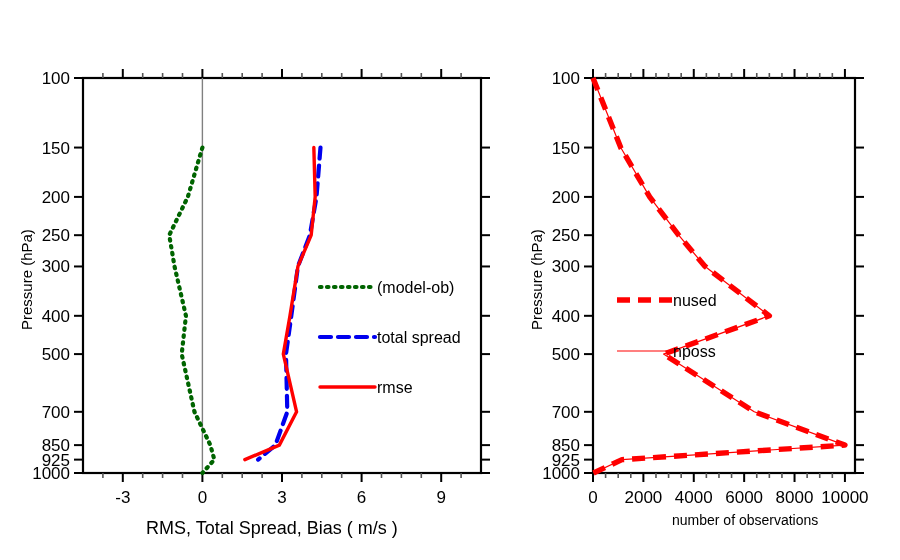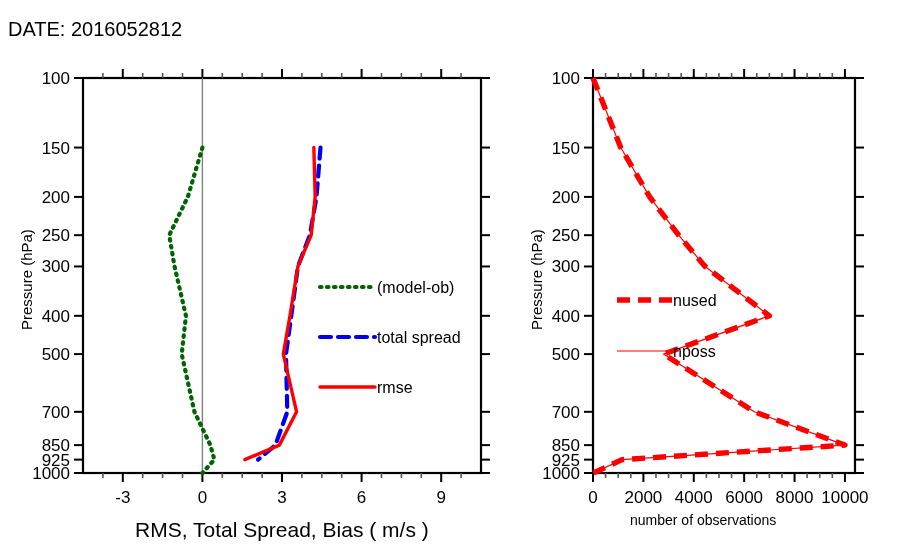--- a/index.html
+++ b/index.html
@@ -5,37 +5,36 @@
   html,body{margin:0;padding:0;}
   body{
     width:900px;height:560px;background:#ffffff;
     font-family:"Liberation Sans",sans-serif;
     color:#000;overflow:hidden;position:relative;
   }
   #root{position:absolute;left:0;top:0;width:900px;height:560px;}
   .txt{position:absolute;white-space:nowrap;}
   #date-label{left:8px;top:18px;font-size:20px;}
   #main-title{left:305px;top:17px;font-size:22px;}
-  #left-xlabel{left:135px;top:518px;font-size:21px;}
-  #right-xlabel{left:630px;top:512px;font-size:14px;}
+  #left-xlabel{left:146px;top:518px;font-size:18px;}
+  #right-xlabel{left:672px;top:512px;font-size:14px;}
   .ylabel{
     font-size:15px;transform-origin:0 0;transform:rotate(-90deg);
   }
   #left-ylabel{left:18px;top:330px;}
   #right-ylabel{left:528px;top:330px;}
   svg{position:absolute;left:0;top:0;}
   .tlabel{font-size:17px;font-family:"Liberation Sans",sans-serif;}
   .legend-txt{font-size:16px;font-family:"Liberation Sans",sans-serif;}
 </style>
 </head>
 <body>
 
 <div id="root">
 
-  <div class="txt" id="date-label">DATE: 2016052812</div>
 
   <div class="txt ylabel" id="left-ylabel">Pressure (hPa)</div>
   <div class="txt ylabel" id="right-ylabel">Pressure (hPa)</div>
 
   <div class="txt" id="left-xlabel">RMS, Total Spread, Bias ( m/s )</div>
   <div class="txt" id="right-xlabel">number of observations</div>
 
   <svg id="plot-svg" width="900" height="560">
     <g id="left-panel-g">
         <rect x="83" y="78" width="398" height="395" fill="none" stroke="#000" stroke-width="2.2"></rect>

